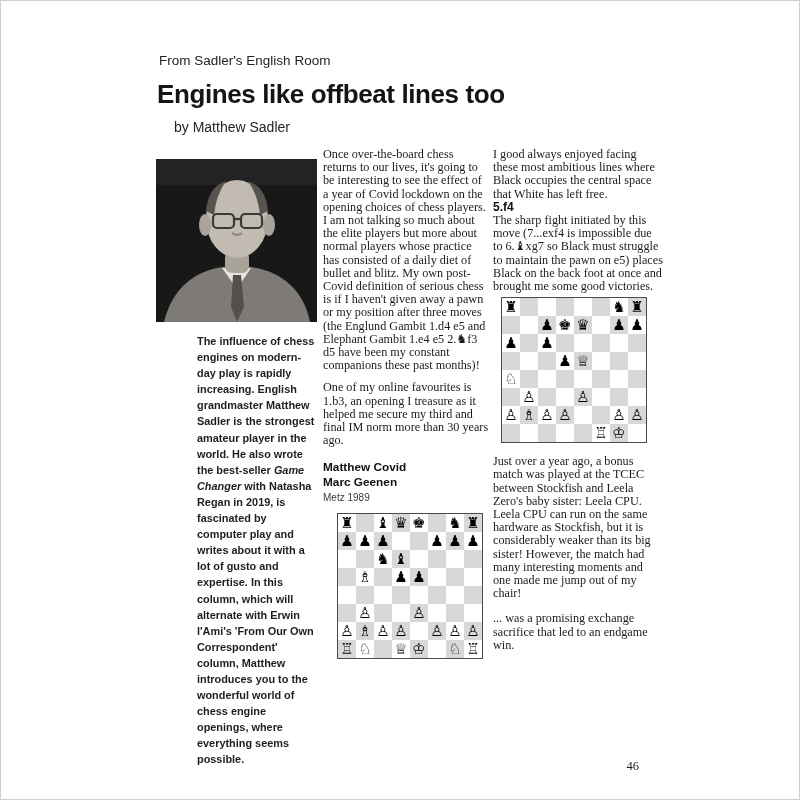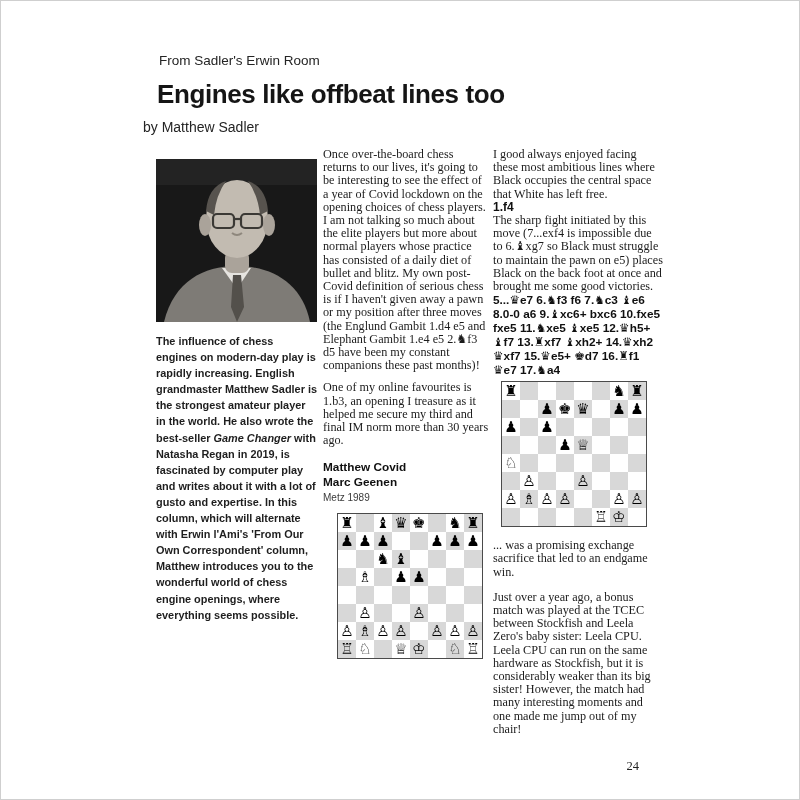--- a/index.html
+++ b/index.html
@@ -3,29 +3,29 @@
 <meta charset="utf-8">
 <style>
   html,body { margin:0; padding:0; background:#ffffff; }
   .page {
     position:relative; width:798px; height:798px; margin:0;
     border:1px solid #cfcfcf; background:#ffffff; overflow:hidden;
     font-family:"Liberation Sans","DejaVu Sans",sans-serif; color:#1b1b1b;
   }
   .kicker { position:absolute; left:158px; top:52px; font-size:13.5px; color:#242424; }
   .title  { position:absolute; left:156px; top:78px; font-size:26px; font-weight:bold; color:#151515; letter-spacing:-0.4px; }
-  .byline { position:absolute; left:142px; top:118px; font-size:14px; color:#242424; }
+  .byline { position:absolute; left:173px; top:118px; font-size:14px; color:#242424; }
 
   .col-left  { position:absolute; left:155px; top:158px; width:161px; }
   .col-mid   { position:absolute; left:322px; top:147px; width:167px; }
   .col-right { position:absolute; left:492px; top:147px; width:170px; }
 
   .photo { display:block; width:161px; height:163px; }
 
-  .bio { margin-top:11px; font-weight:bold; font-size:10.9px; line-height:16.1px; color:#1e1e1e; }
+  .bio { margin-top:11px; font-weight:bold; font-size:10.9px; line-height:16.1px; color:#1e1e1e;margin-left:41px; }
   .bio .it { font-style:italic; }
 
   p.serif {
     margin:0 0 12px 0; font-family:"Liberation Serif","DejaVu Serif",serif;
     font-size:12.2px; line-height:13.2px; color:#1b1b1b; white-space:pre-line;
   }
 
   .section-block { border-top:1.4px solid #111; border-bottom:1.4px solid #111; padding:6px 0 8px 0; margin:2px 0 11px 0; }
   .section-head { font-size:13.5px; font-weight:bold; color:#101010; }
   .section-code { margin-top:9px; font-size:10.5px; color:#303030; }
@@ -43,21 +43,21 @@
   .sq { width:18px; height:18px; font-family:"DejaVu Sans",sans-serif; font-size:15px; line-height:18.5px; text-align:center; color:#000; }
 
   .caption-gap { margin-top:12px; }
   .pageno { position:absolute; right:160px; bottom:25px; font-family:"Liberation Serif",serif; font-size:12.5px; color:#222; }
 </style>
 </head>
 <body>
 
 <div class="page">
 
-  <div class="kicker">From Sadler's Erwin Room</div>
+  <div class="kicker">From Sadler's English Room</div>
   <h1 class="title" style="margin:0;">Engines like offbeat lines too</h1>
   <div class="byline">by Matthew Sadler</div>
 
   <div class="col-left">
     <svg class="photo" viewBox="0 0 161 163" aria-hidden="true">
       <rect width="161" height="163" fill="#181818"></rect>
       <rect width="161" height="26" fill="#232323"></rect>
       <path d="M8 163 C18 122 48 107 80 107 C116 107 146 124 154 163 Z" fill="#7e7b76"></path>
       <path d="M66 109 L81 130 L95 109 Z" fill="#e6e4e0"></path>
       <path d="M77 116 L85 116 L88 148 L81 163 L75 148 Z" fill="#53504b"></path>
@@ -170,23 +170,22 @@
           <div class="sq" style="background: rgb(216, 216, 216);">♔</div>
           <div class="sq" style="background: rgb(255, 255, 255);"></div>
           <div class="sq" style="background: rgb(216, 216, 216);">♘</div>
           <div class="sq" style="background: rgb(255, 255, 255);">♖</div>
         </div>
       </div>
   </div>
 
   <div class="col-right">
     <p class="serif" style="margin-bottom:0;">I good always enjoyed facing these most ambitious lines where Black occupies the central space that White has left free.</p>
-    <div class="move-head">1.f4</div>
+    <div class="move-head">5.f4</div>
     <p class="serif" style="margin-bottom:0;">The sharp fight initiated by this move (7...exf4 is impossible due to 6.♝xg7 so Black must struggle to maintain the pawn on e5) places Black on the back foot at once and brought me some good victories.</p>
-    <div class="moves">5...♛e7 6.♞f3 f6 7.♞c3 ♝e6 8.0-0 a6 9.♝xc6+ bxc6 10.fxe5 fxe5 11.♞xe5 ♝xe5 12.♛h5+ ♝f7 13.♜xf7 ♝xh2+ 14.♛xh2 ♛xf7 15.♛e5+ ♚d7 16.♜f1 ♛e7 17.♞a4</div>
 
     <div class="board board-right">
         <div class="brow">
           <div class="sq" style="background: rgb(255, 255, 255);">♜</div>
           <div class="sq" style="background: rgb(216, 216, 216);"></div>
           <div class="sq" style="background: rgb(255, 255, 255);"></div>
           <div class="sq" style="background: rgb(216, 216, 216);"></div>
           <div class="sq" style="background: rgb(255, 255, 255);"></div>
           <div class="sq" style="background: rgb(216, 216, 216);"></div>
           <div class="sq" style="background: rgb(255, 255, 255);">♞</div>
@@ -257,18 +256,18 @@
           <div class="sq" style="background: rgb(255, 255, 255);"></div>
           <div class="sq" style="background: rgb(216, 216, 216);"></div>
           <div class="sq" style="background: rgb(255, 255, 255);"></div>
           <div class="sq" style="background: rgb(216, 216, 216);"></div>
           <div class="sq" style="background: rgb(255, 255, 255);">♖</div>
           <div class="sq" style="background: rgb(216, 216, 216);">♔</div>
           <div class="sq" style="background: rgb(255, 255, 255);"></div>
         </div>
       </div>
 
+    <p class="serif caption-gap">Just over a year ago, a bonus match was played at the TCEC between Stockfish and Leela Zero's baby sister: Leela CPU. Leela CPU can run on the same hardware as Stockfish, but it is considerably weaker than its big sister! However, the match had many interesting moments and one made me jump out of my chair!</p>
     <p class="serif">... was a promising exchange sacrifice that led to an endgame win.</p>
-    <p class="serif caption-gap">Just over a year ago, a bonus match was played at the TCEC between Stockfish and Leela Zero's baby sister: Leela CPU. Leela CPU can run on the same hardware as Stockfish, but it is considerably weaker than its big sister! However, the match had many interesting moments and one made me jump out of my chair!</p>
   </div>
 
-  <div class="pageno">24</div>
+  <div class="pageno">46</div>
 </div>
 
 </body></html>

